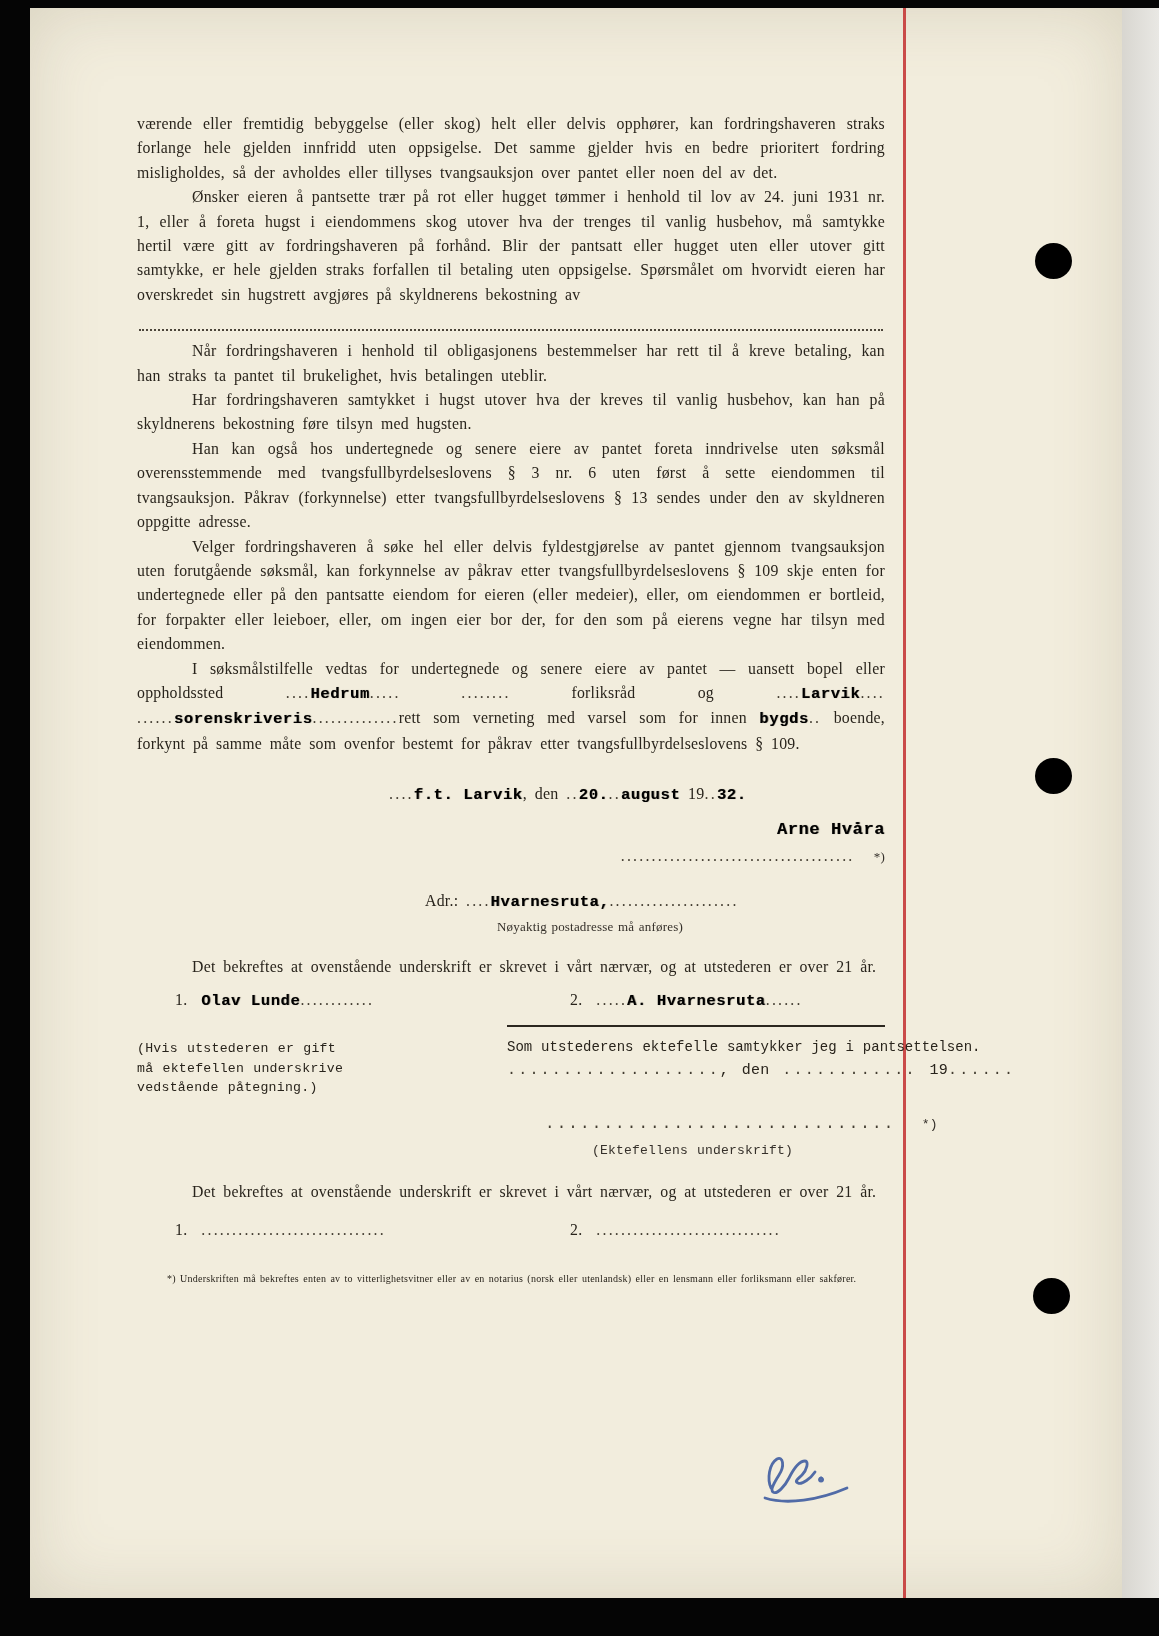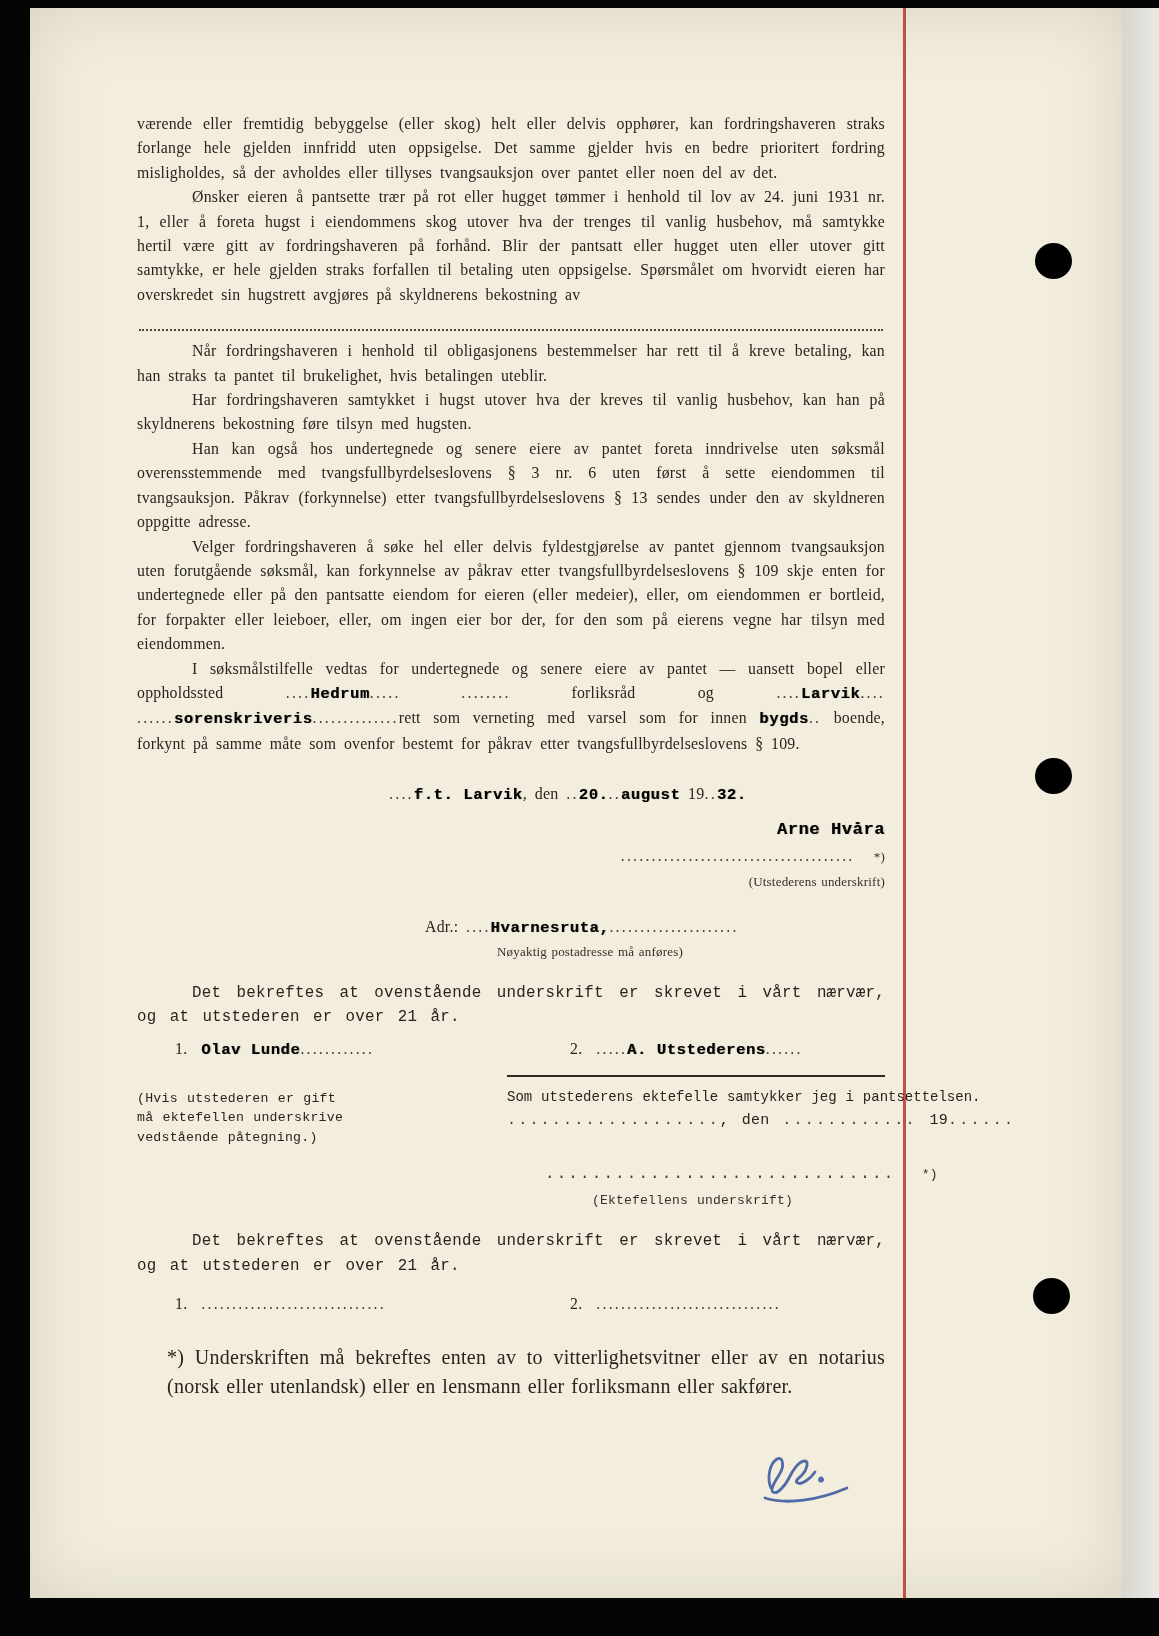--- a/index.html
+++ b/index.html
@@ -43,42 +43,42 @@
   .date-line{
     margin-top:26px;padding-left:252px;text-align:left;font-size:16px;
   }
   .sig-block{margin-top:10px;padding-left:318px;text-align:right;}
   .sig-name{padding-left:40px;font-size:17px;}
   .sig-dotline{letter-spacing:2.2px;color:#433d31;margin-top:2px;white-space:nowrap;}
   .caption{font-size:13px;letter-spacing:0.2px;word-spacing:1px;color:#35302a;}
   .sig-caption{padding-left:55px;margin-top:1px;}
   .adr-line{margin-top:20px;padding-left:288px;text-align:left;white-space:nowrap;}
   .adr-caption{padding-left:360px;margin-top:0px;}
-  .attest{margin-top:16px;font-family:Liberation Mono, monospace;}
+  .attest{margin-top:16px;}
   .witness-row{display:flex;margin-top:8px;white-space:nowrap;}
   .witness-left{width:370px;padding-left:38px;}
   .witness-right{padding-left:25px;}
   .w-num{margin-right:14px;}
   .two-col{display:flex;margin-top:12px;font-family:Liberation Mono, monospace;}
   .left-note{
     width:250px;font-size:13.2px;line-height:19.5px;padding-top:14px;
     text-align:left;word-spacing:1px;
   }
   .right-col{
     margin-left:120px;width:378px;border-top:2px solid #2c271f;
     padding-top:8px;text-align:left;
   }
   .consent-line{font-size:14px;word-spacing:0.5px;letter-spacing:0;white-space:nowrap;}
   .spouse-date{font-size:15px;white-space:nowrap;}
   .spouse-sign{margin-top:28px;padding-left:38px;white-space:nowrap;}
   .spouse-caption{padding-left:85px;margin-top:2px;}
   .numbered-row{display:flex;margin-top:14px;white-space:nowrap;}
   .num-left{width:395px;padding-left:38px;}
   .footnote{
-    margin-top:26px;font-size:20px;line-height:29px;
+    margin-top:26px;font-size:10px;line-height:21px;
     padding-left:30px;word-spacing:1.5px;
   }
   .signature-svg{position:absolute;left:725px;top:1440px;}
 </style>
 </head>
 <body>
 
 <div class="paper">
 
   <div class="red-line"></div>
@@ -94,37 +94,36 @@
         <div class="para indent"><span class="seg-text">Han kan også hos undertegnede og senere eiere av pantet foreta inndrivelse uten søksmål overensstemmende med tvangsfullbyrdelseslovens § 3 nr. 6 uten først å sette eiendommen til tvangsauksjon. Påkrav (forkynnelse) etter tvangsfullbyrdelseslovens § 13 sendes under den av skyldneren oppgitte adresse.</span></div>
         <div class="para indent"><span class="seg-text">Velger fordringshaveren å søke hel eller delvis fyldestgjørelse av pantet gjennom tvangsauksjon uten forutgående søksmål, kan forkynnelse av påkrav etter tvangsfullbyrdelseslovens § 109 skje enten for undertegnede eller på den pantsatte eiendom for eieren (eller medeier), eller, om eiendommen er bortleid, for forpakter eller leieboer, eller, om ingen eier bor der, for den som på eierens vegne har tilsyn med eiendommen.</span></div>
         <div class="para indent"><span class="seg-text">I søksmålstilfelle vedtas for undertegnede og senere eiere av pantet — uansett bopel eller oppholdssted </span><span class="seg-dots">....</span><span class="seg-typed">Hedrum</span><span class="seg-dots">..... ........ </span><span class="seg-text"> forliksråd og </span><span class="seg-dots">....</span><span class="seg-typed">Larvik</span><span class="seg-dots">.... ......</span><span class="seg-typed">sorenskriveris</span><span class="seg-dots">..............</span><span class="seg-text">rett som verneting med varsel som for innen </span><span class="seg-typed">bygds</span><span class="seg-dots">..</span><span class="seg-text"> boende, forkynt på samme måte som ovenfor bestemt for påkrav etter tvangsfullbyrdelseslovens § 109.</span></div>
       </div>
 
     <div class="date-line"><span class="seg-dots">....</span><span class="seg-typed">f.t. Larvik</span><span class="seg-text">, den </span><span class="seg-dots">..</span><span class="seg-typed">20.</span><span class="seg-dots">..</span><span class="seg-typed">august</span><span class="seg-text"> 19</span><span class="seg-dots">..</span><span class="seg-typed">32.</span></div>
 
     <div class="sig-block">
       <div class="typed sig-name">Arne Hvåra</div>
       <div class="sig-dotline"><span>......................................</span>&nbsp;&nbsp;<span class="caption">*)</span></div>
-      <div class="caption sig-caption">(Utstederens underskrift)</div>
     </div>
 
     <div class="adr-line">
       <span>Adr.:</span>
       <span class="seg-dots">....</span><span class="typed">Hvarnesruta,</span><span class="seg-dots">.....................</span>
     </div>
     <div class="caption adr-caption">Nøyaktig postadresse må anføres)</div>
 
     <div class="para indent attest">Det bekreftes at ovenstående underskrift er skrevet i vårt nærvær, og at utstederen er over 21 år.</div>
 
     <div class="witness-row">
       <div class="witness-left">
         <span class="w-num">1.</span><span class="typed">Olav Lunde</span><span class="seg-dots">............</span>
       </div>
       <div class="witness-right">
-        <span class="w-num">2.</span><span class="seg-dots">.....</span><span class="typed">A. Utstederens</span><span class="seg-dots">......</span>
+        <span class="w-num">2.</span><span class="seg-dots">.....</span><span class="typed">A. Hvarnesruta</span><span class="seg-dots">......</span>
       </div>
     </div>
 
     <div class="two-col">
       <div class="left-note">
         <div>(Hvis utstederen er gift</div>
         <div>må ektefellen underskrive</div>
         <div>vedstående påtegning.)</div>
       </div>
       <div class="right-col">

